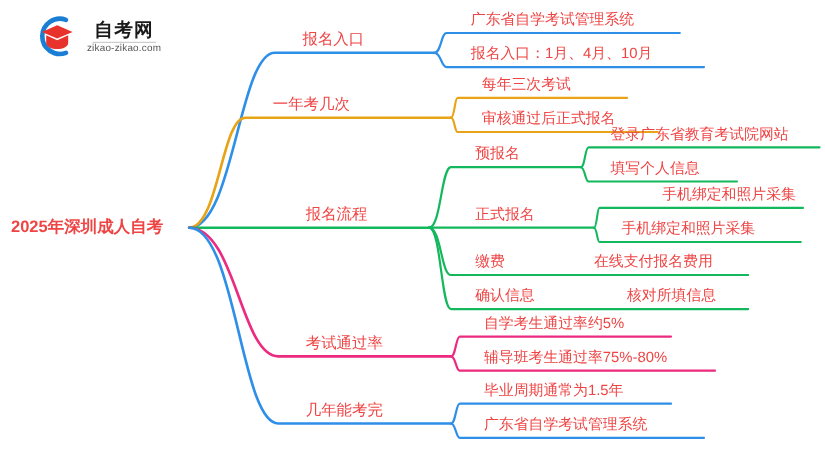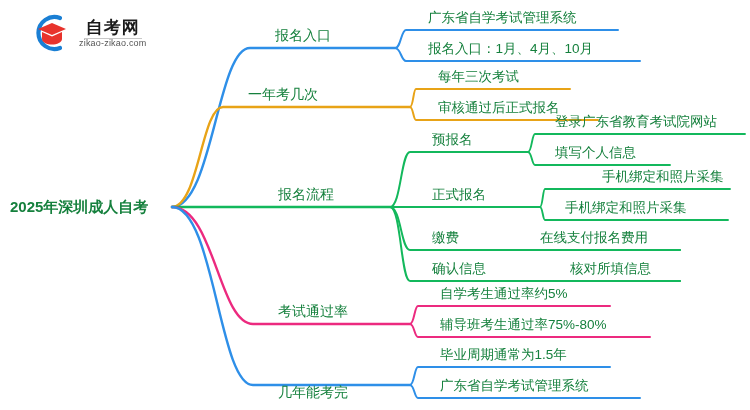--- a/index.html
+++ b/index.html
@@ -63,21 +63,21 @@
     font-size: 9px;
     color: #555555;
     letter-spacing: .2px;
     margin-top: 0;
   }
 
   
   .node-label {
     position: absolute;
     white-space: nowrap;
-    color: #15803d;
+    color: #ef4444;
     line-height: 1;
   }
   .root-label {
     font-size: 15px;
     font-weight: bold;
   }
   .branch-label {
     font-size: 14px;
   }
   .leaf-label {
@@ -148,17 +148,17 @@
       <div class="node-label leaf-label" style="left: 432px; top: 188px;">正式报名</div>
       <div class="node-label sub-label" style="left: 565px; top: 170px; margin-left: 37px;">手机绑定和照片采集</div>
       <div class="node-label sub-label" style="left: 565px; top: 201px;">手机绑定和照片采集</div>
       <div class="node-label leaf-label" style="left: 432px; top: 231px;">缴费</div>
       <div class="node-label sub-label" style="left: 540px; top: 231px;">在线支付报名费用</div>
       <div class="node-label leaf-label" style="left: 432px; top: 262px;">确认信息</div>
       <div class="node-label sub-label" style="left: 570px; top: 262px;">核对所填信息</div>
       <div class="node-label branch-label" style="left: 278px; top: 304px;">考试通过率</div>
       <div class="node-label leaf-label" style="left: 440px; top: 287px;">自学考生通过率约5%</div>
       <div class="node-label leaf-label" style="left: 440px; top: 318px;">辅导班考生通过率75%-80%</div>
-      <div class="node-label branch-label" style="left: 278px; top: 365px; margin-top: 20px;">几年能考完</div>
+      <div class="node-label branch-label" style="left: 278px; top: 365px;">几年能考完</div>
       <div class="node-label leaf-label" style="left: 440px; top: 348px;">毕业周期通常为1.5年</div>
       <div class="node-label leaf-label" style="left: 440px; top: 379px;">广东省自学考试管理系统</div>
     </div>
 </div>
 
 </body></html>

